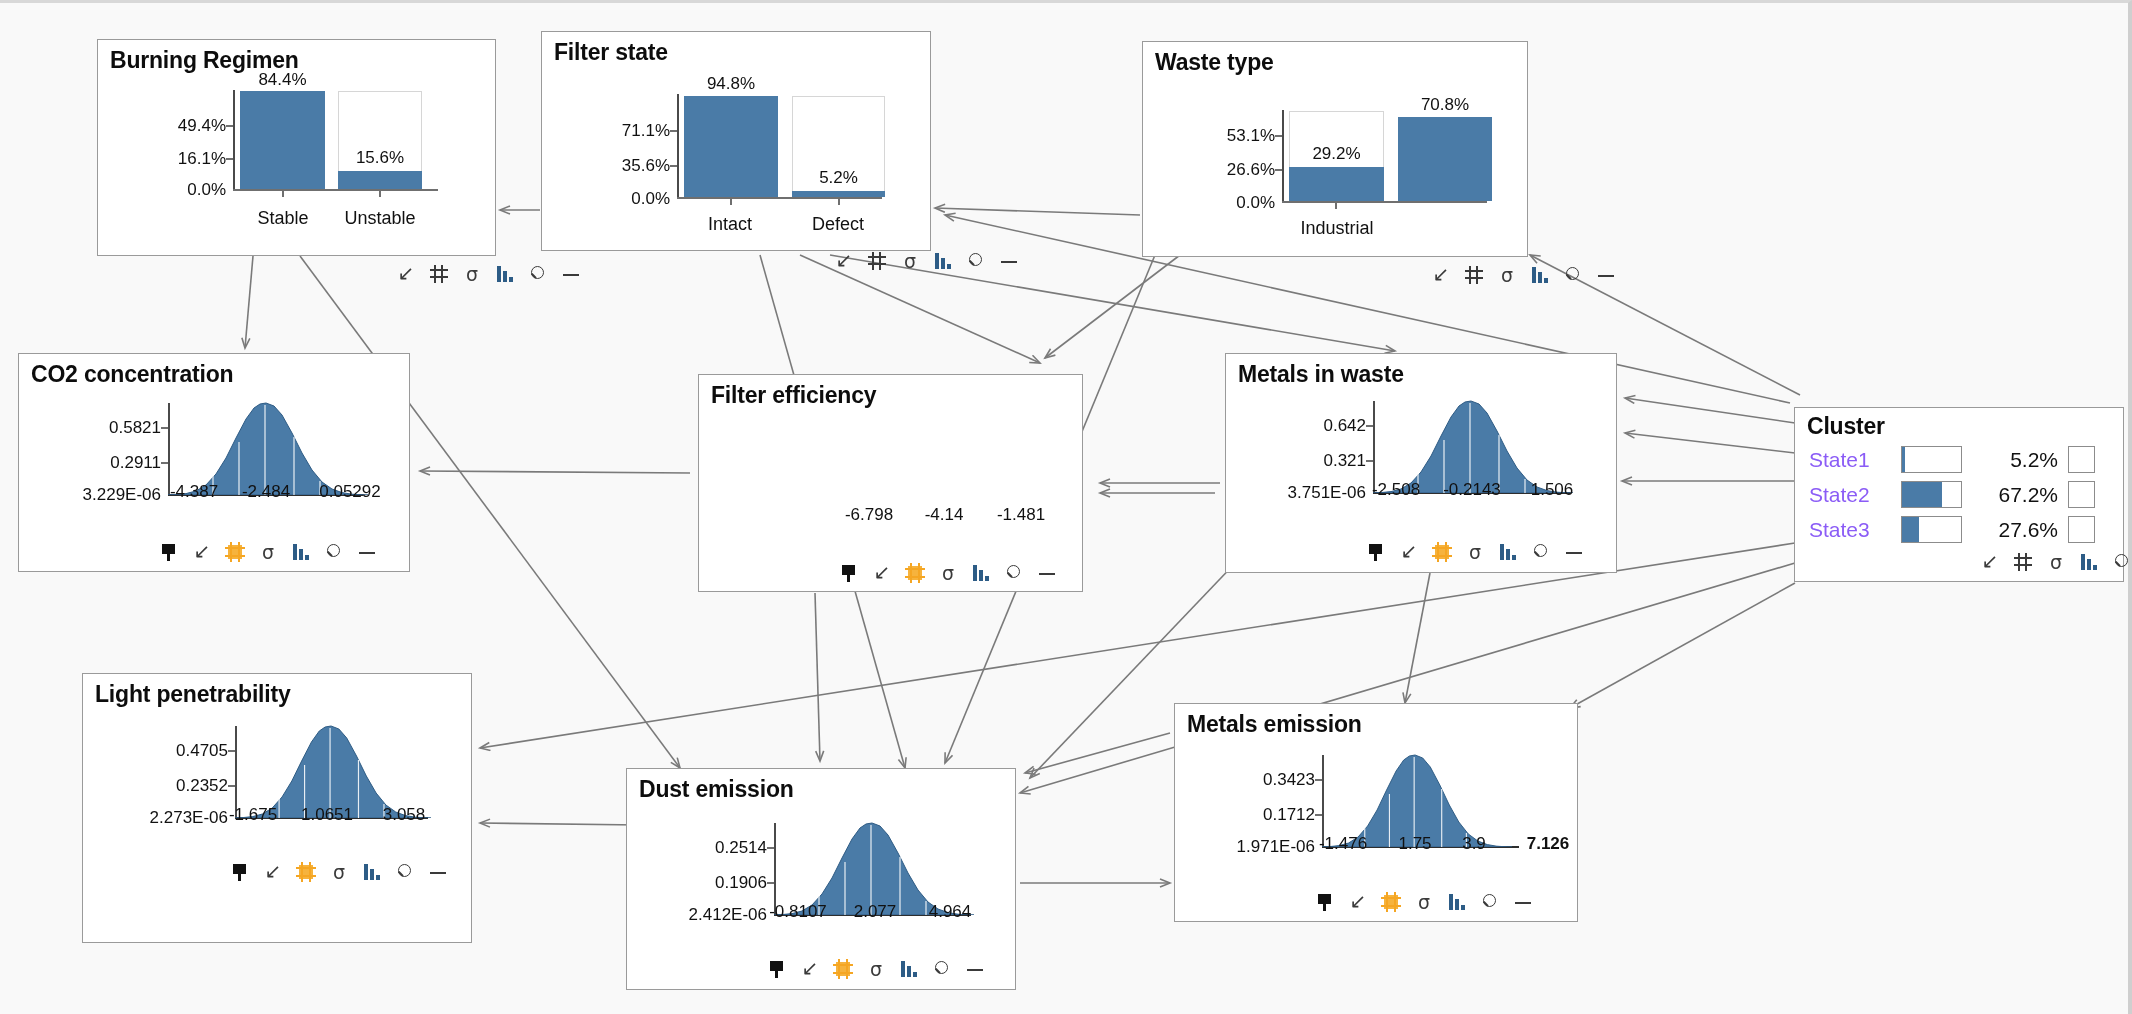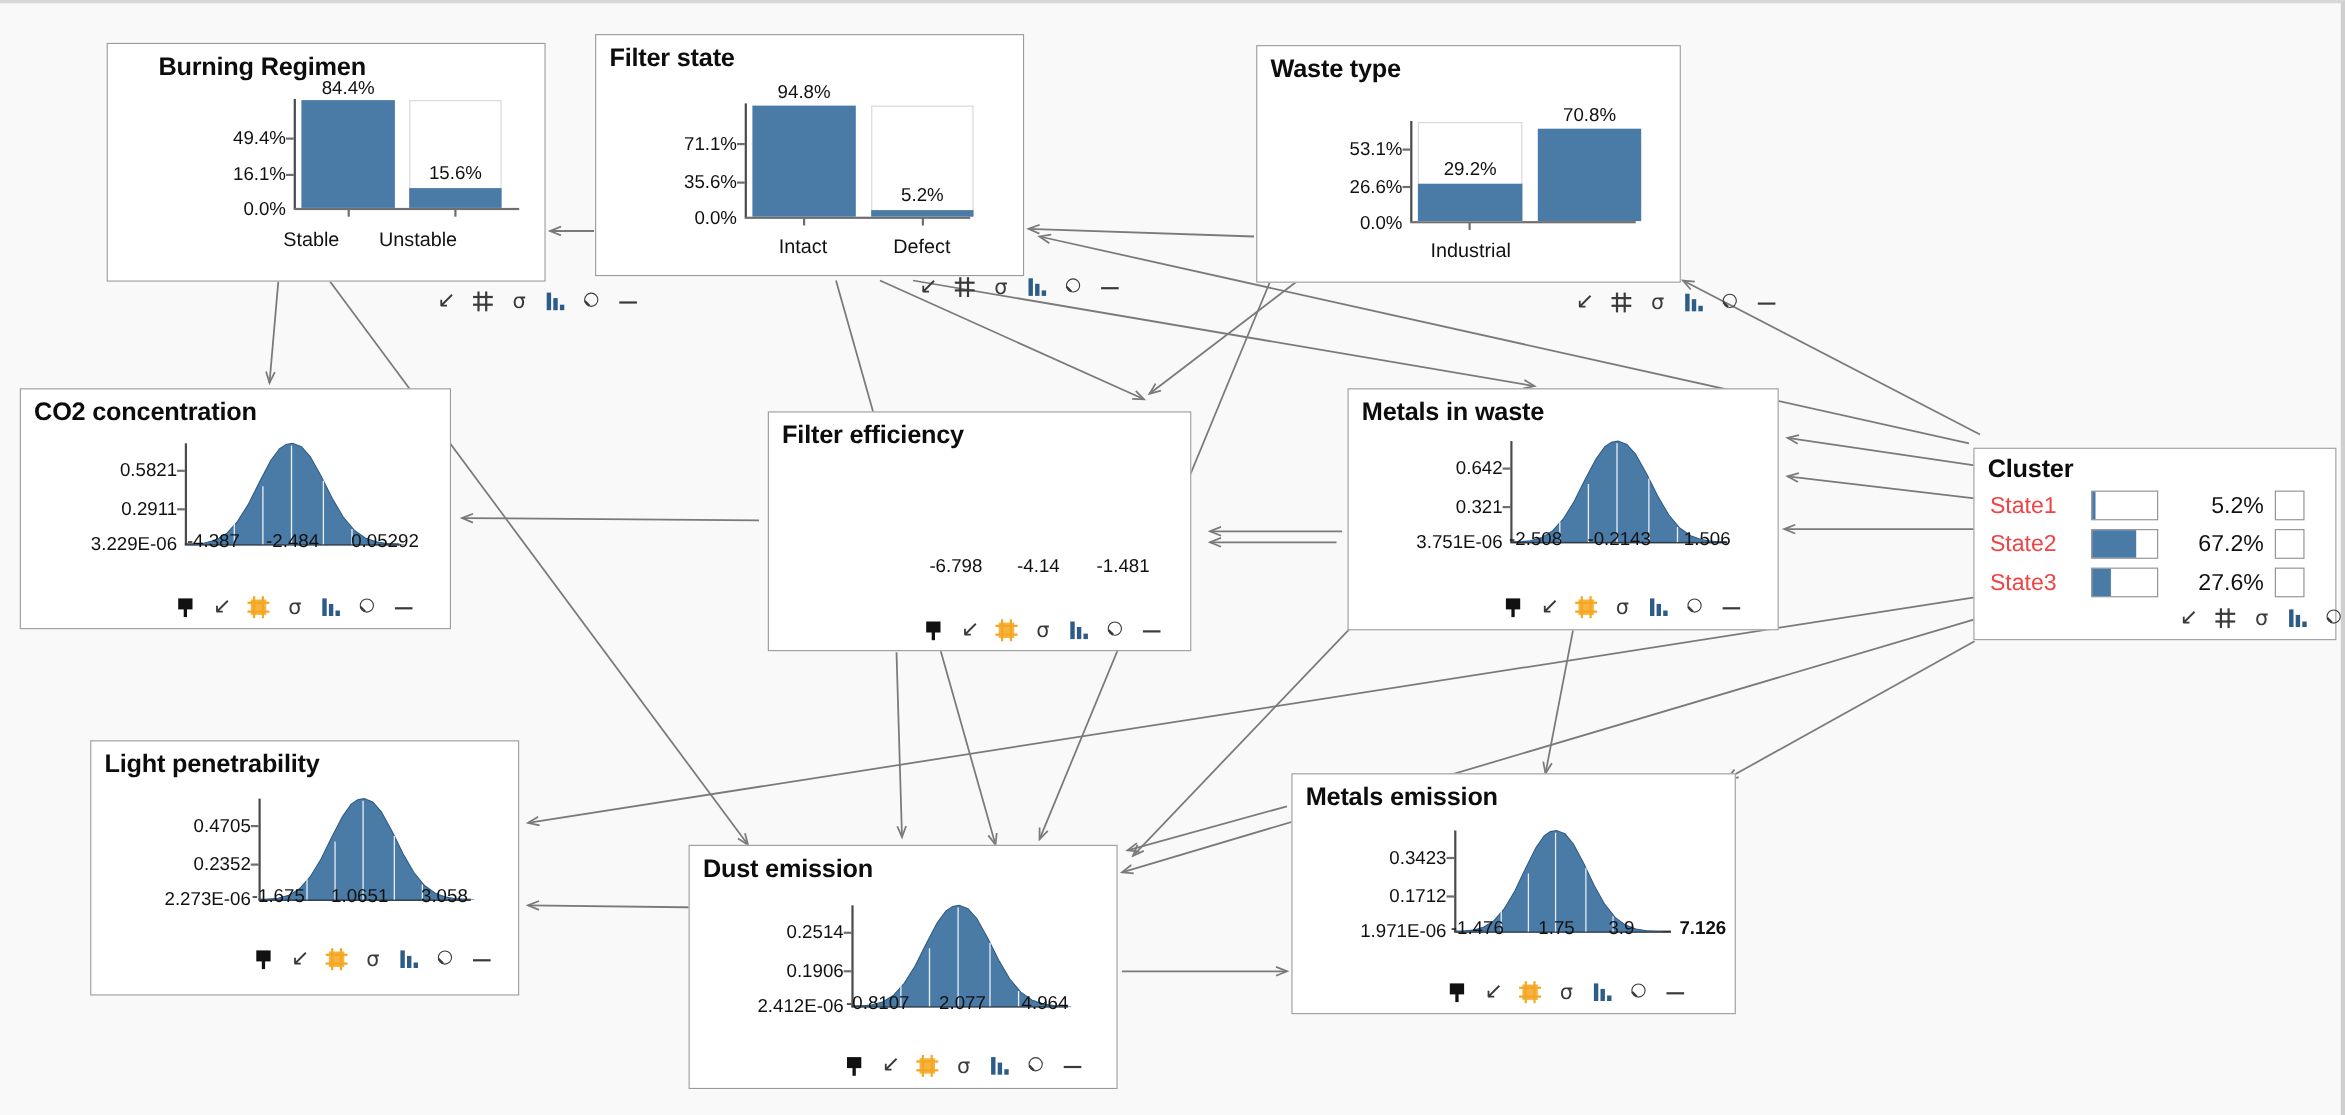--- a/index.html
+++ b/index.html
@@ -74,21 +74,21 @@
   .ic-grid.on .fill{background:#f6b33d;}
   .ic-sigma{font-size:19px;color:#3a3a3a;line-height:20px;text-align:center;font-family:"DejaVu Sans",sans-serif;}
   .ic-bars span{position:absolute;bottom:2px;background:#2d5c86;}
   .ic-mag{position:relative;}
   .ic-mag::before{content:"";position:absolute;left:3px;top:2px;width:11px;height:11px;border:1.6px solid #3a3a3a;border-radius:50%;}
   .ic-mag::after{content:"";position:absolute;left:2px;top:13px;width:6px;height:1.7px;background:#3a3a3a;transform:rotate(45deg);transform-origin:right center;}
   .ic-minus::before{content:"";position:absolute;left:2px;top:10px;width:16px;height:1.8px;background:#3a3a3a;}
 
   
   .crow{position:absolute;display:flex;align-items:center;}
-  .clabel{font-size:21px;color:#ef4444;width:92px;}
+  .clabel{font-size:21px;color:#8b5cf6;width:92px;}
   .cbarbox{width:61px;height:27px;border:1px solid #8c8c8c;background:#fff;position:relative;box-sizing:border-box;}
   .cbarfill{position:absolute;left:0;top:0;bottom:0;background:#4a7ba7;}
   .cpct{font-size:21px;color:#111;width:96px;text-align:right;padding-right:10px;}
   .ccheck{width:27px;height:27px;border:1px solid #8c8c8c;background:#fff;box-sizing:border-box;}
 </style>
 </head>
 <body>
 
 <div id="canvas">
 
@@ -145,21 +145,21 @@
       <path d="M640,822 L480,820"></path>
 
       <path d="M1020,880 L1170,880"></path>
 
       <path d="M1170,730 L1025,770"></path>
 
       <path d="M1215,490 L1100,490"></path>
     </g>
   </svg>
 
-  <div class="node" style="left:97px;top:36px;width:399px;height:217px;padding-left:34px;">
+  <div class="node" style="left:97px;top:36px;width:399px;height:217px;">
     <div class="node-title">Burning Regimen</div>
     <div class="plot" style="height:128px;">
 
       <div class="tick ytick" style="left:18px;top:42px;width:110px;">49.4%</div>
       <div class="tick ytick" style="left:18px;top:75px;width:110px;">16.1%</div>
       <div class="tick ytick" style="left:18px;top:106px;width:110px;">0.0%</div>
       <div class="tickmark" style="left:128px;top:51px;width:7px;height:1.5px;"></div>
       <div class="tickmark" style="left:128px;top:84px;width:7px;height:1.5px;"></div>
       <div class="axisline" style="left:135px;top:16px;width:2px;height:100px;"></div>
       <div class="axisline" style="left:135px;top:115px;width:205px;height:1.6px;background:#6f6f6f;"></div>
@@ -420,21 +420,21 @@
       <span class="tbicon ic-bars">
         <span style="left:2px;width:4px;height:16px;"></span>
         <span style="left:8px;width:4px;height:11px;"></span>
         <span style="left:14px;width:4px;height:5px;"></span>
       </span>
       <span class="tbicon ic-mag"></span>
 
     </div>
   </div>
 
-  <div class="node" style="left:82px;top:670px;width:390px;height:232px;">
+  <div class="node" style="left:82px;top:670px;width:390px;height:270px;">
     <div class="node-title">Light penetrability</div>
     <div class="plot" style="height:120px;">
       <div class="tick ytick" style="left:0px;top:33px;width:145px;">0.4705</div>
       <div class="tick ytick" style="left:0px;top:68px;width:145px;">0.2352</div>
       <div class="tick ytick" style="left:0px;top:100px;width:145px;">2.273E-06</div>
       <div class="tickmark" style="left:145px;top:42px;width:7px;height:1.5px;"></div>
       <div class="tickmark" style="left:145px;top:77px;width:7px;height:1.5px;"></div>
       <div class="axisline" style="left:152px;top:18px;width:2px;height:92px;"></div>
       <div class="axisline" style="left:152px;top:109px;width:193px;height:1.8px;background:#2e2e2e;"></div>
       <svg style="position:absolute;left:152px;top:17px;width:196px;height:93px;" viewBox="0 0 200 93" preserveAspectRatio="none">

